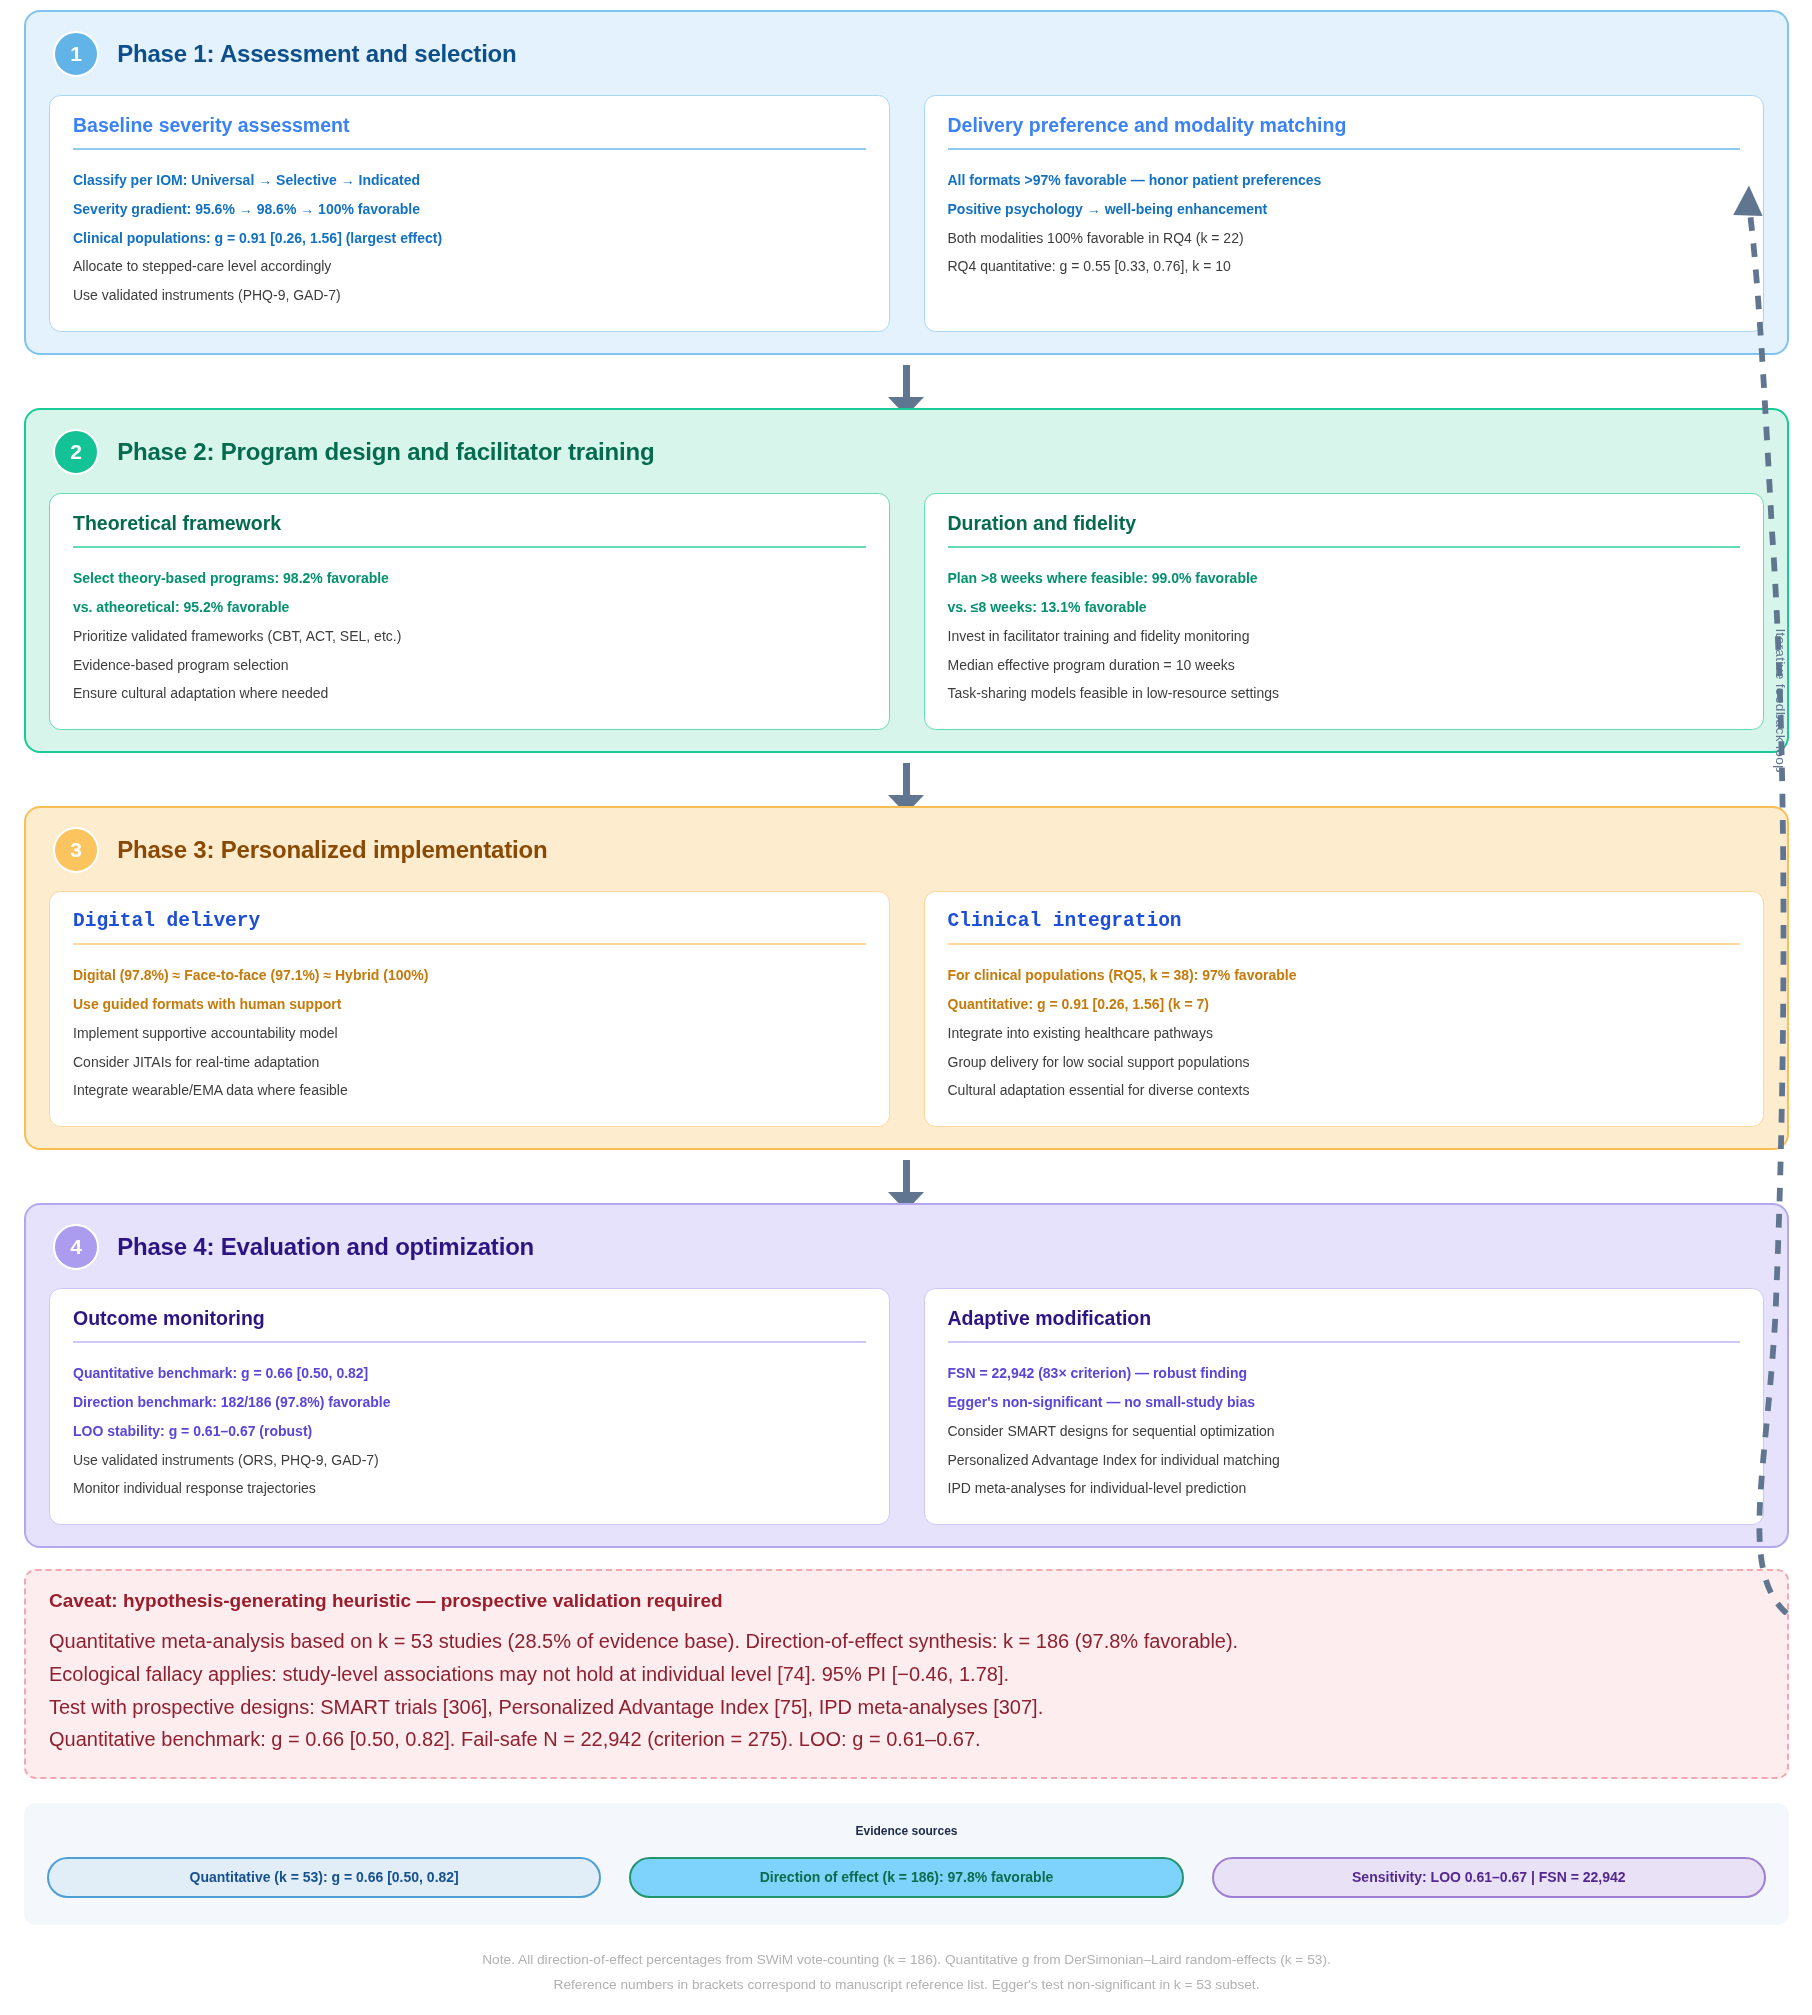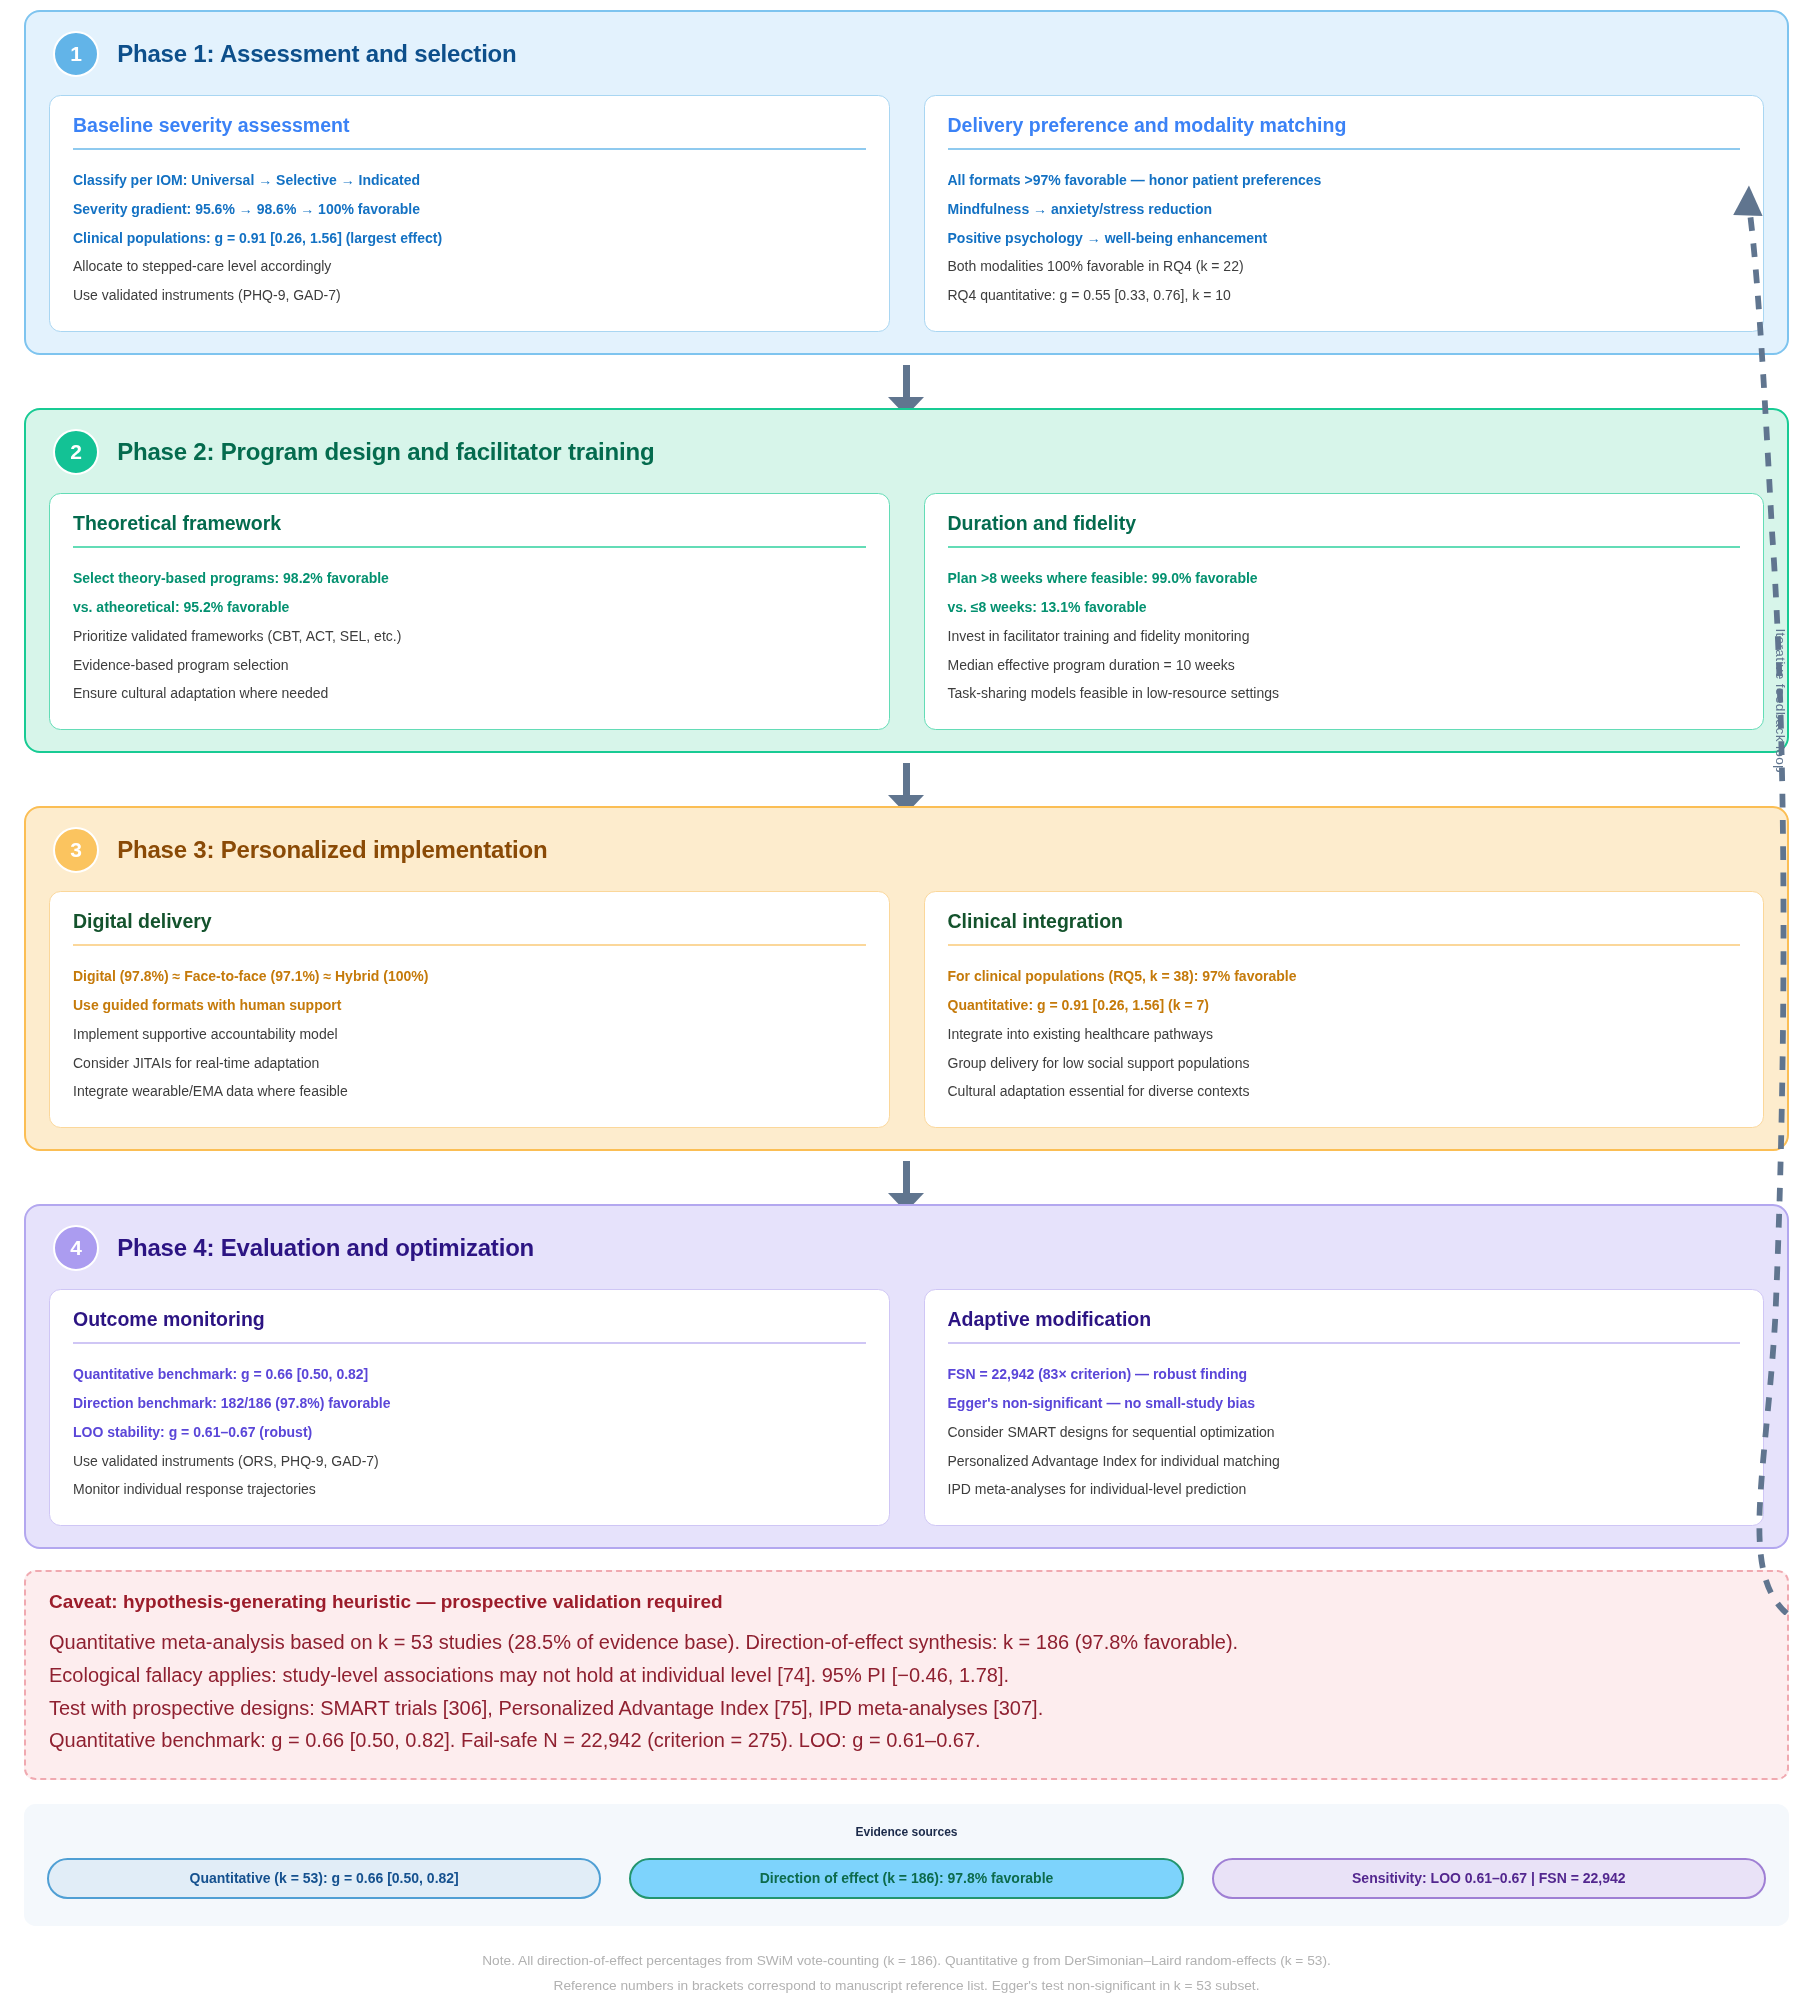--- a/index.html
+++ b/index.html
@@ -92,21 +92,21 @@
   .p2 .panel { border-color: #63dcb6; }
   .p2 .panel-title { color: #046b4e; }
   .p2 .panel-rule { background: #63dcb6; }
   .p2 .panel-item.hl { color: #049170; }
 
   
   .p3 { background: #fdeccd; border-color: #fbbe54; }
   .p3 .phase-badge { background: #fbc45f; }
   .p3 .phase-title { color: #8a4a06; }
   .p3 .panel { border-color: #fbd79a; }
-  .p3 .panel-title { color: #14532d; }
+  .p3 .panel-title { color: #1d4ed8; font-family: Liberation Mono, monospace; }
   .p3 .panel-rule { background: #fbd79a; }
   .p3 .panel-item.hl { color: #c57a0a; }
 
   
   .p4 { background: #e6e2fb; border-color: #b3a7ef; }
   .p4 .phase-badge { background: #ab9cf0; }
   .p4 .phase-title { color: #2c1483; }
   .p4 .panel { border-color: #cfc6f5; }
   .p4 .panel-title { color: #2c1483; }
   .p4 .panel-rule { background: #cfc6f5; }
@@ -241,21 +241,20 @@
         <div class="panel-item hl">Classify per IOM: Universal → Selective → Indicated</div>
         <div class="panel-item hl">Severity gradient: 95.6% → 98.6% → 100% favorable</div>
         <div class="panel-item hl">Clinical populations: g = 0.91 [0.26, 1.56] (largest effect)</div>
         <div class="panel-item">Allocate to stepped-care level accordingly</div>
         <div class="panel-item">Use validated instruments (PHQ-9, GAD-7)</div>
       </div>
       <div class="panel">
         <div class="panel-title">Delivery preference and modality matching</div>
         <div class="panel-rule"></div>
         <div class="panel-item hl">All formats &gt;97% favorable — honor patient preferences</div>
-        <div class="panel-item hl">Mindfulness → anxiety/stress reduction</div>
         <div class="panel-item hl">Positive psychology → well-being enhancement</div>
         <div class="panel-item">Both modalities 100% favorable in RQ4 (k = 22)</div>
         <div class="panel-item">RQ4 quantitative: g = 0.55 [0.33, 0.76], k = 10</div>
       </div>
     </div>
   </div>
 
   <div class="connector">
     <div class="arrow-down"></div>
   </div>

